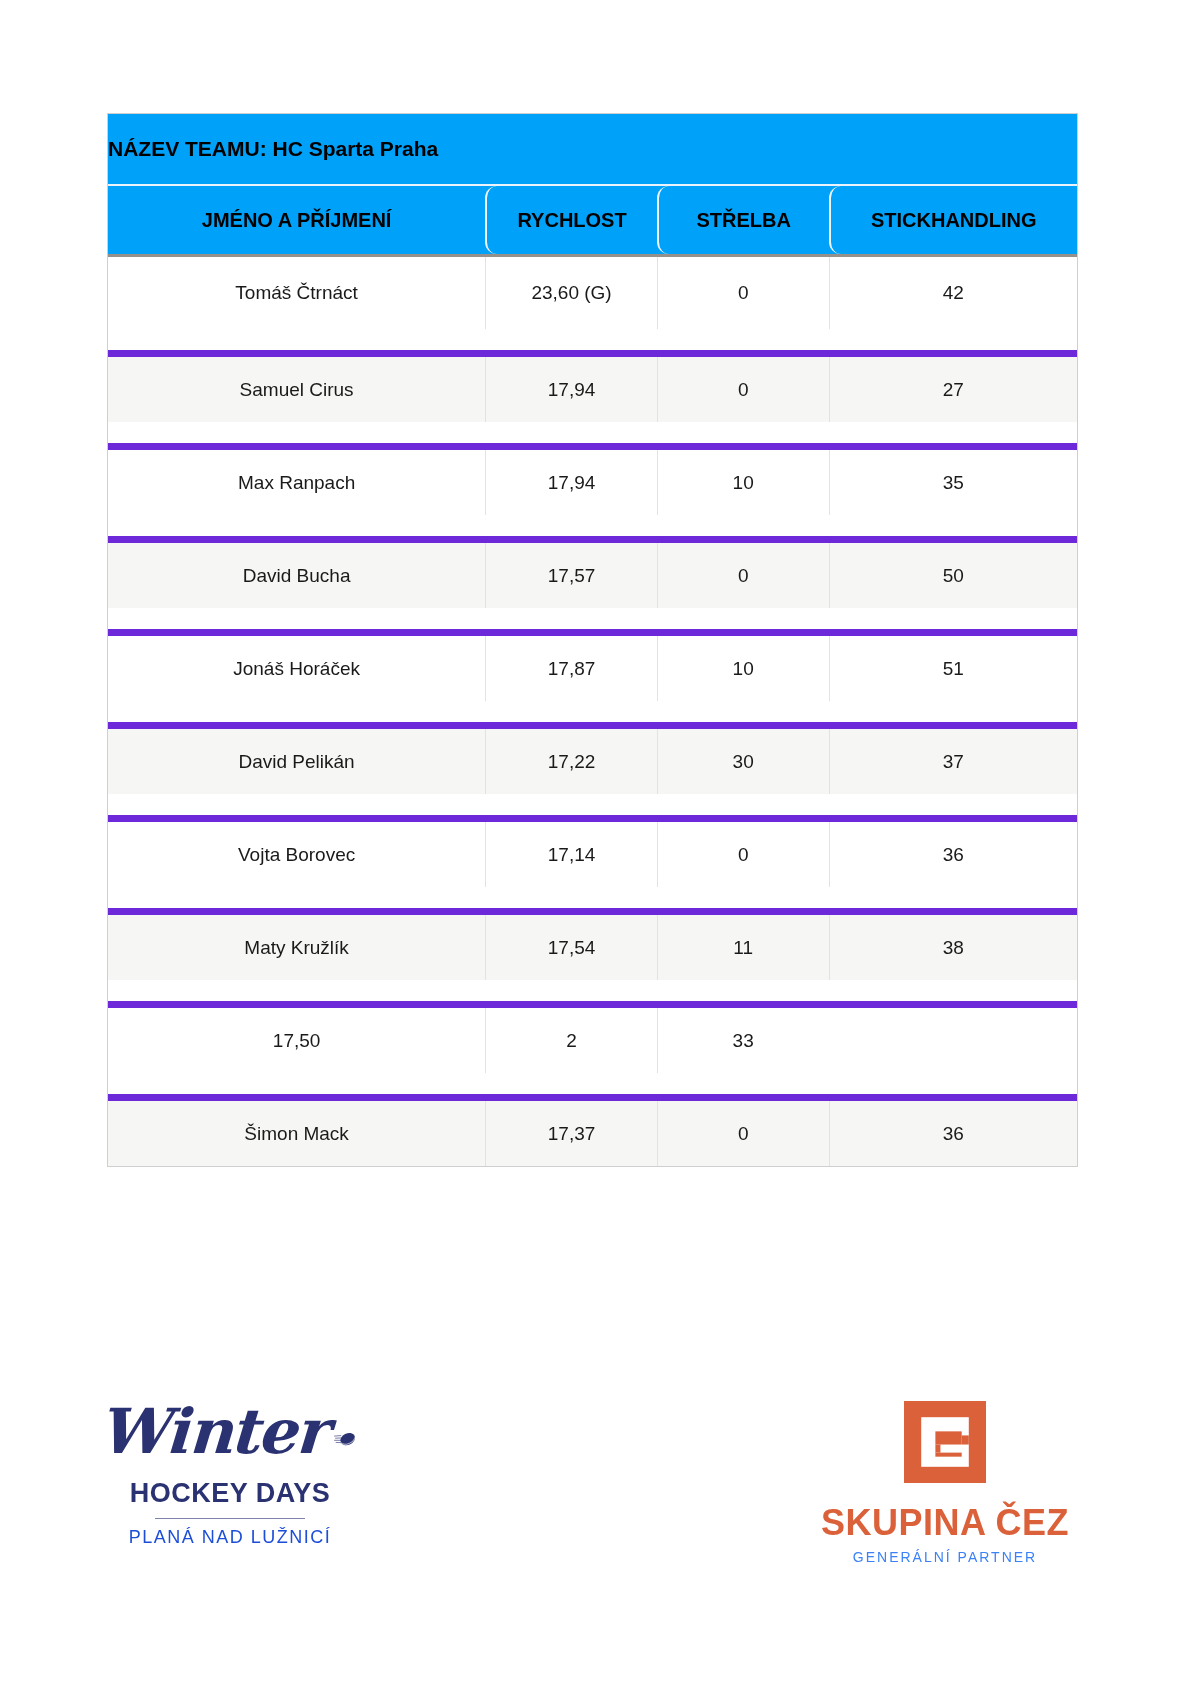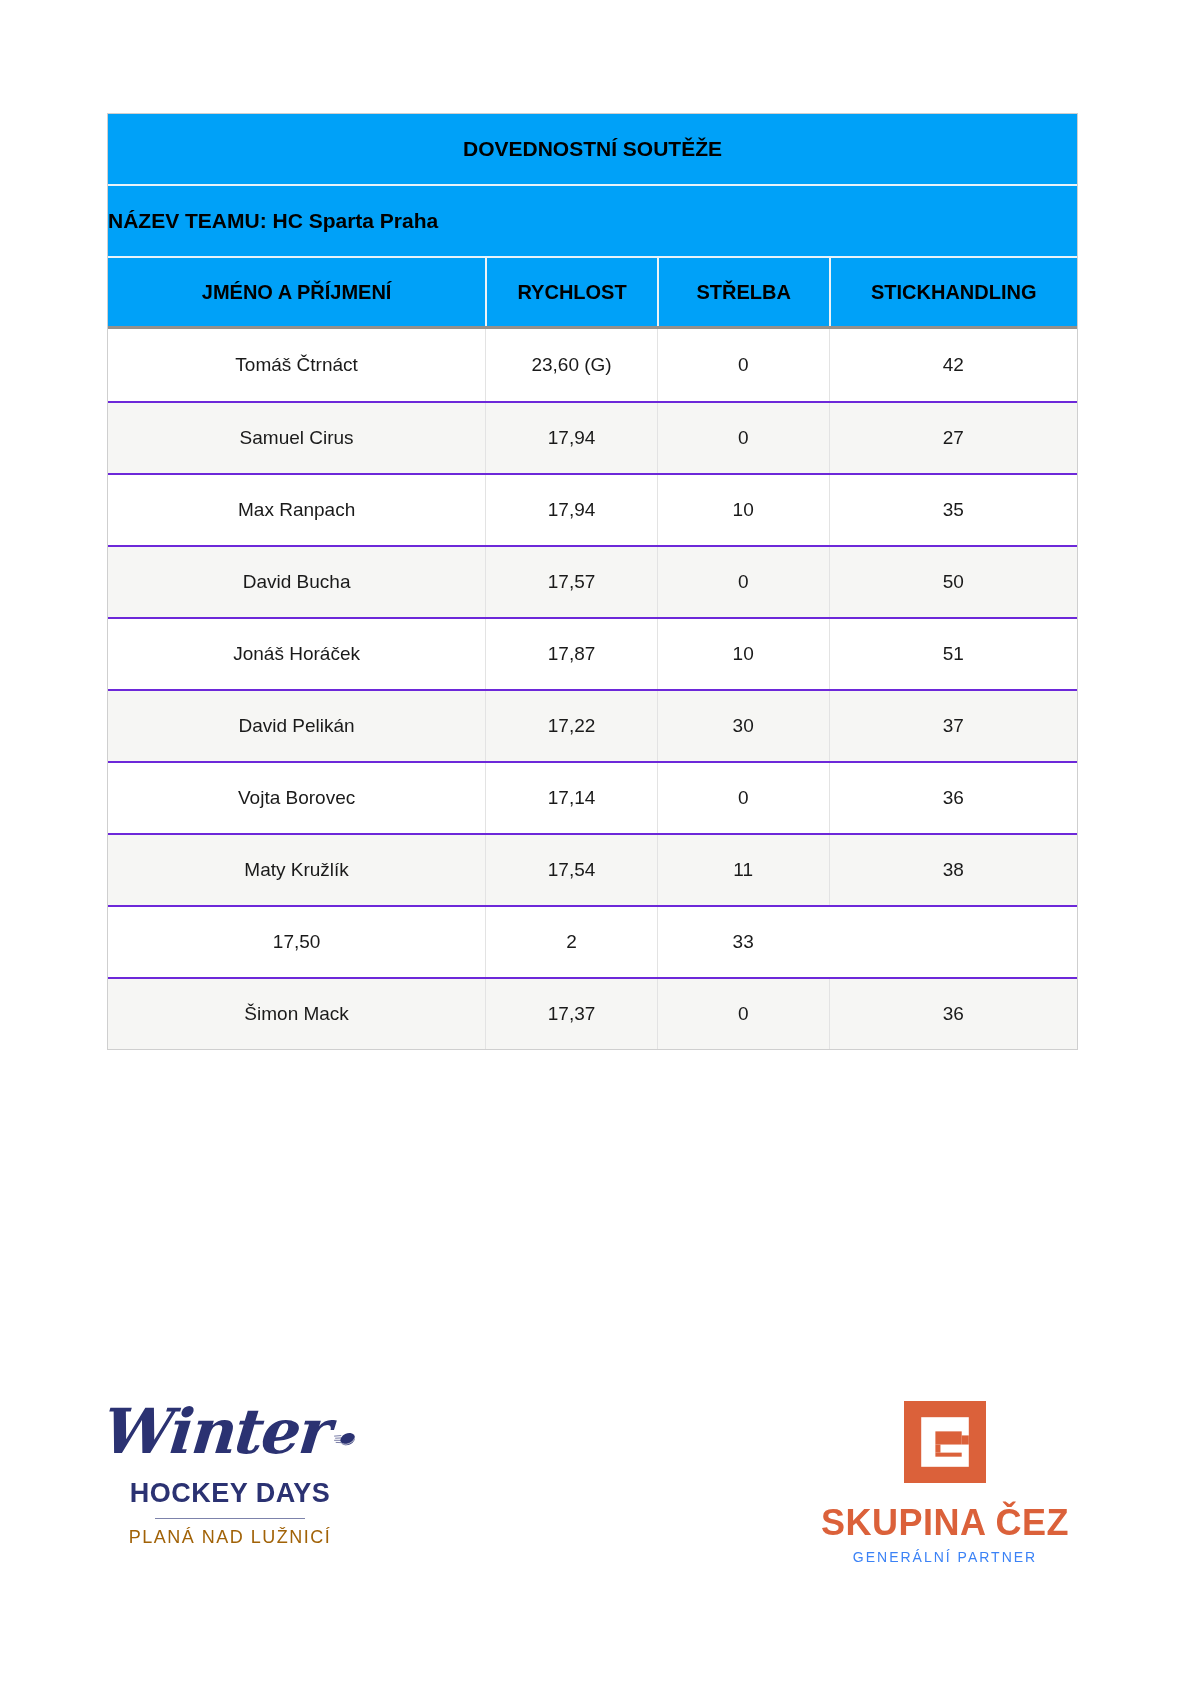--- a/index.html
+++ b/index.html
@@ -31,25 +31,25 @@
     grid-template-columns: 378fr 172fr 172fr 249fr;
   }
   .row-head {
     height: 71px;
     border-bottom: 3px solid #95908a;
   }
   .row-head .hcell {
     display: flex; align-items: center; justify-content: center;
     font-weight: bold; font-size: 20px;
   }
-  .row-head .hcell + .hcell { border-left: 2px solid #eef3f6; }
+  .row-head .hcell + .hcell { border-left: 2px solid #eef3f6; border-radius: 12px; }
 
   .trow { height: 72px; background: #ffffff; }
   .trow.alt { background: #f6f6f4; }
-  .trow + .trow { border-top: 2px solid #6d28d9; }
+  .trow + .trow { border-top: 7px solid #6d28d9; margin-top: 21px; }
   .tcell {
     display: flex; align-items: center; justify-content: center;
     font-size: 19px; color: #1a1a1a;
   }
   .tcell + .tcell { border-left: 1px solid #e3e3e3; }
 
   
   .whd { position: absolute; left: 104px; top: 1392px; width: 252px; color: #2B3272; }
   .whd-script-row { display: flex; align-items: flex-start; height: 88px; }
   .whd-script {
@@ -68,42 +68,41 @@
     margin-top: -2px;
   }
   .whd-line {
     width: 150px; height: 0;
     border-top: 1.5px solid #7d83ab;
     margin: 9px auto 8px auto;
   }
   .whd-place {
     text-align: center;
     font-size: 18px; letter-spacing: 1.5px;
-    color: #a16207;
+    color: #1d4ed8;
   }
 
   
   .cez { position: absolute; left: 820px; top: 1401px; width: 250px; text-align: center; }
   .cez-mark { display: inline-block; }
   .cez-name {
     margin-top: 15px;
     font-weight: bold; font-size: 36px; letter-spacing: 0.5px;
     color: #DB613A;
   }
   .cez-sub {
     margin-top: 5px;
     font-size: 14px; letter-spacing: 2px;
     color: #3b82f6;
   }
 </style>
 </head>
 <body>
 
 <div class="table-wrap">
-  <div class="blue row-title">DOVEDNOSTNÍ SOUTĚŽE</div>
   <div class="blue row-team">NÁZEV TEAMU: HC Sparta Praha</div>
   <div class="blue grid-row row-head">
     <div class="hcell">JMÉNO A PŘÍJMENÍ</div>
     <div class="hcell">RYCHLOST</div>
     <div class="hcell">STŘELBA</div>
     <div class="hcell">STICKHANDLING</div>
   </div>
   <div>
       <div class="grid-row trow">
         <div class="tcell">Tomáš Čtrnáct</div>

